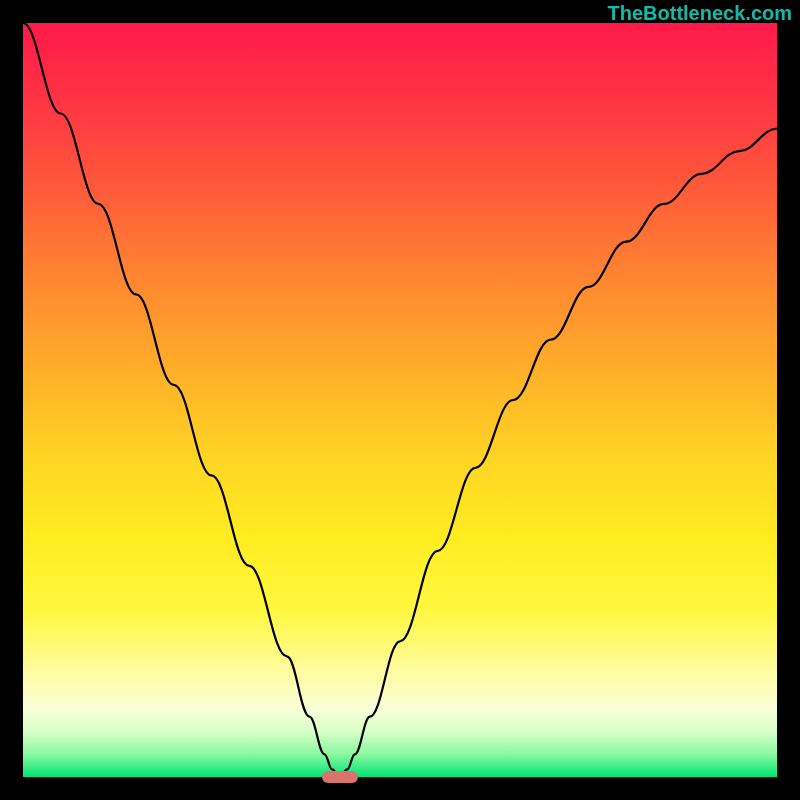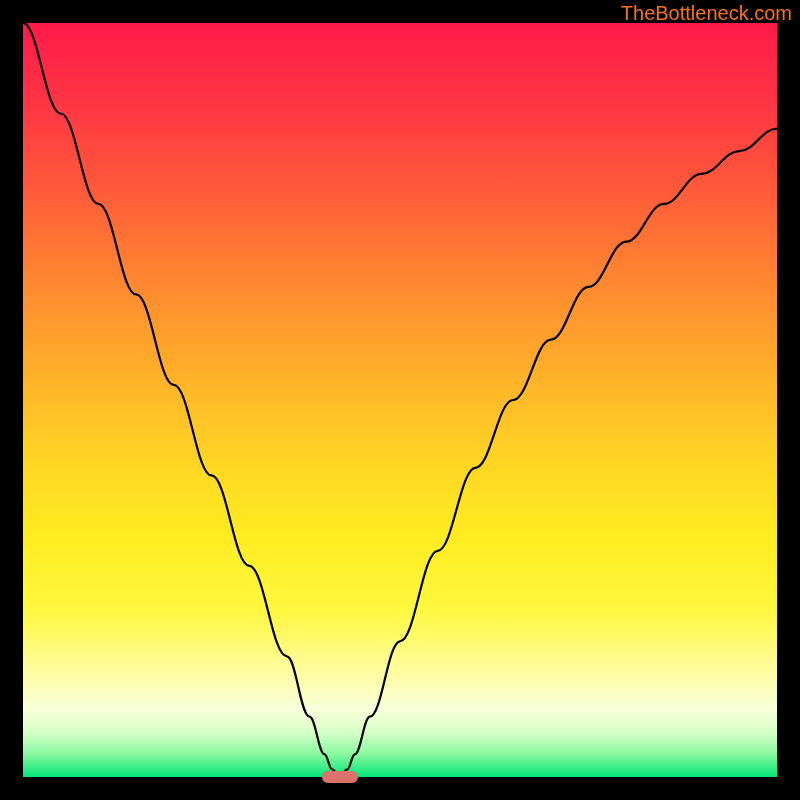--- a/index.html
+++ b/index.html
@@ -27,23 +27,23 @@
     position: absolute;
     top: 0;
     left: 0;
     width: 100%;
     height: 100%;
   }
   .watermark {
     position: absolute;
     top: 2px;
     right: 8px;
-    color: #f97316;
+    color: #14b8a6;
     font-size: 20px;
-    font-weight: normal;
+    font-weight: bold;
     z-index: 10;
   }
   .marker {
     position: absolute;
     background: #d9736b;
     border-radius: 6px;
     height: 12px;
     width: 36px;
   }
 </style>

